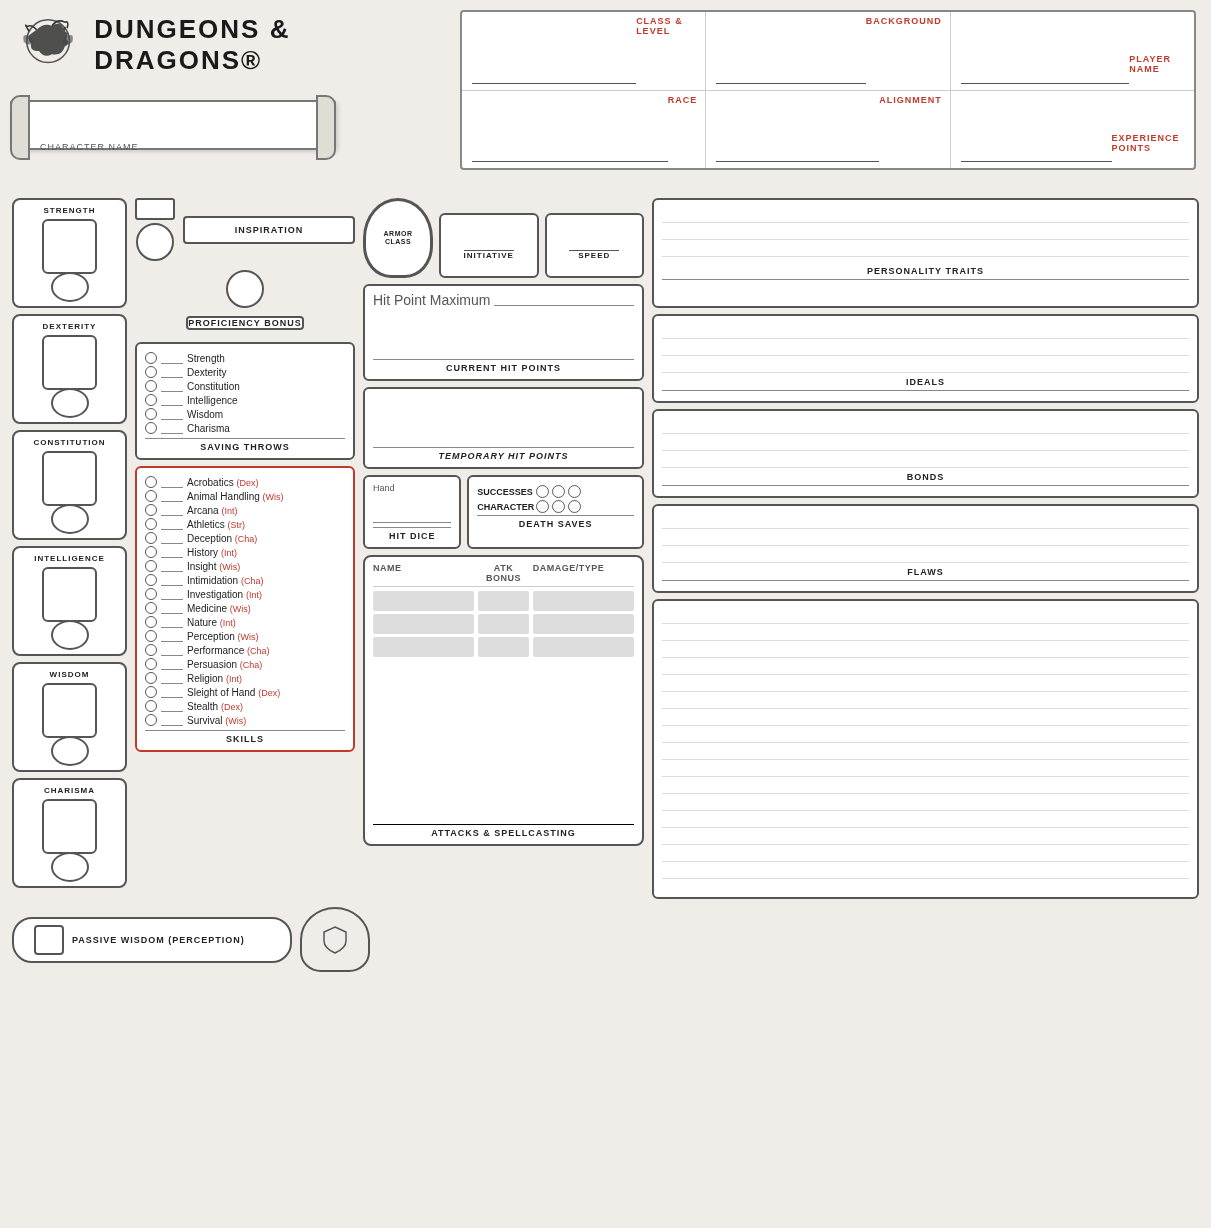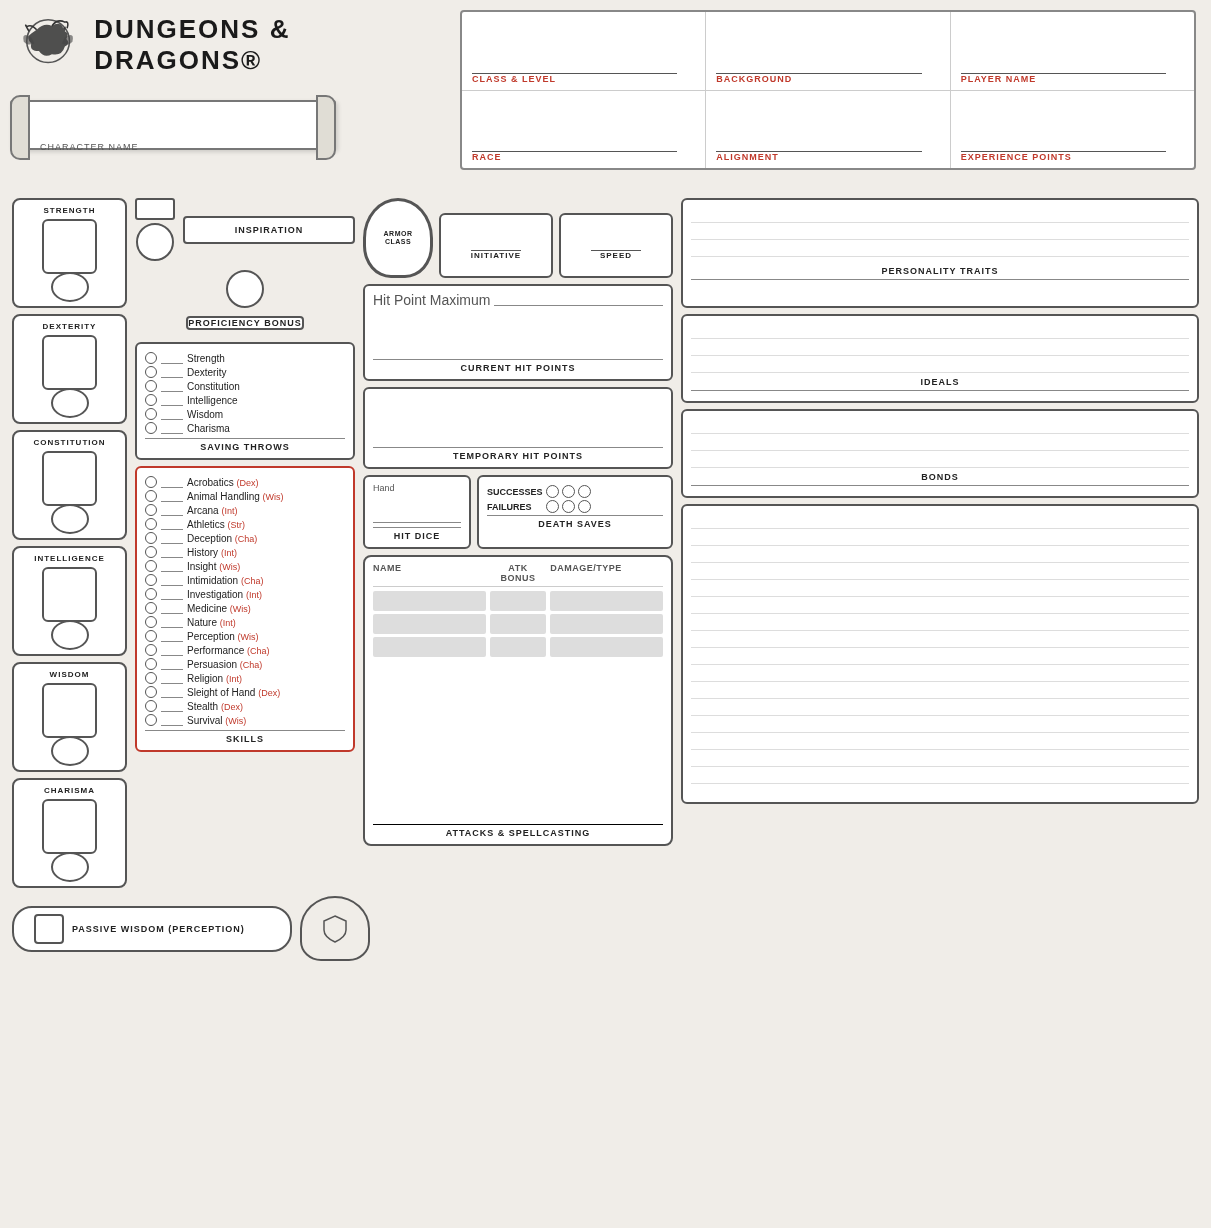--- a/index.html
+++ b/index.html
@@ -69,23 +69,23 @@
     }
     .info-row {
       display: flex;
       border-bottom: 1px solid #ccc;
       flex: 1;
     }
     .info-row:last-child { border-bottom: none; }
     .info-cell {
       flex: 1;
       display: flex;
-      flex-direction: column;
+      flex-direction: row;
       justify-content: flex-end;
-      padding: 4px 28px 6px 10px;
+      padding: 4px 8px 6px 10px;
       border-right: 1px solid #ccc;
       position: relative;
     }
     .info-cell:last-child { border-right: none; margin-top: 38px; }
     .info-label {
       font-size: 9px;
       letter-spacing: 1px;
       color: #c0392b;
       text-transform: uppercase;
       font-weight: bold;
@@ -224,21 +224,21 @@
       border-radius: 6px;
       background: #fff;
       padding: 6px 8px;
     }
 
     
     .combat-column {
       display: flex;
       flex-direction: column;
       gap: 6px;
-      width: 310px;
+      width: 281px;
     }
     .combat-top {
       display: flex;
       gap: 6px;
       align-items: flex-end;
     }
     .armor-class-box {
       width: 70px;
       height: 80px;
       border: 3px solid #555;
@@ -781,42 +781,42 @@
 
     <div class="hp-area">
       <div class="hp-max-row">
         <span class="hp-max-label">Hit Point Maximum</span>
         <div class="hp-max-line"></div>
       </div>
       <div class="current-hp-value"></div>
       <div class="hp-section-label">CURRENT HIT POINTS</div>
     </div>
 
-    <div class="hp-area" style="min-height:80px;">
+    <div class="hp-area" style="min-height:80px;font-style:italic;">
       <div class="current-hp-value" style="min-height:50px;"></div>
       <div class="hp-section-label">TEMPORARY HIT POINTS</div>
     </div>
 
     <div class="dice-saves-row">
       <div class="hit-dice-box">
         <div class="total-label">Hand</div>
         <div class="total-line"></div>
         <div class="hp-section-label">HIT DICE</div>
       </div>
       <div class="death-saves-box">
         <div class="ds-row">
           <span class="ds-label">SUCCESSES</span>
           <div class="ds-circles">
             <div class="ds-circle"></div>
             <div class="ds-circle"></div>
             <div class="ds-circle"></div>
           </div>
         </div>
         <div class="ds-row">
-          <span class="ds-label">FAILURES</span>
+          <span class="ds-label">CHARACTER</span>
           <div class="ds-circles">
             <div class="ds-circle"></div>
             <div class="ds-circle"></div>
             <div class="ds-circle"></div>
           </div>
         </div>
         <div class="hp-section-label">DEATH SAVES</div>
       </div>
     </div>
 
@@ -858,20 +858,24 @@
     <div style="border:2px solid #555; border-radius:6px; background:#fff; padding:6px 8px; min-height:80px;">
       <div class="lined-area" style="min-height:55px;"></div>
       <div class="traits-label">IDEALS</div>
     </div>
 
     <div style="border:2px solid #555; border-radius:6px; background:#fff; padding:6px 8px; min-height:80px;">
       <div class="lined-area" style="min-height:55px;"></div>
       <div class="traits-label">BONDS</div>
     </div>
 
+    <div style="border:2px solid #555; border-radius:6px; background:#fff; padding:6px 8px; min-height:80px;">
+      <div class="lined-area" style="min-height:55px;"></div>
+      <div class="traits-label">FLAWS</div>
+    </div>
 
     <div class="notes-box">
       <div class="notes-lined"></div>
     </div>
   </div>
 
 </div>
 
 <div class="bottom-row">
 

